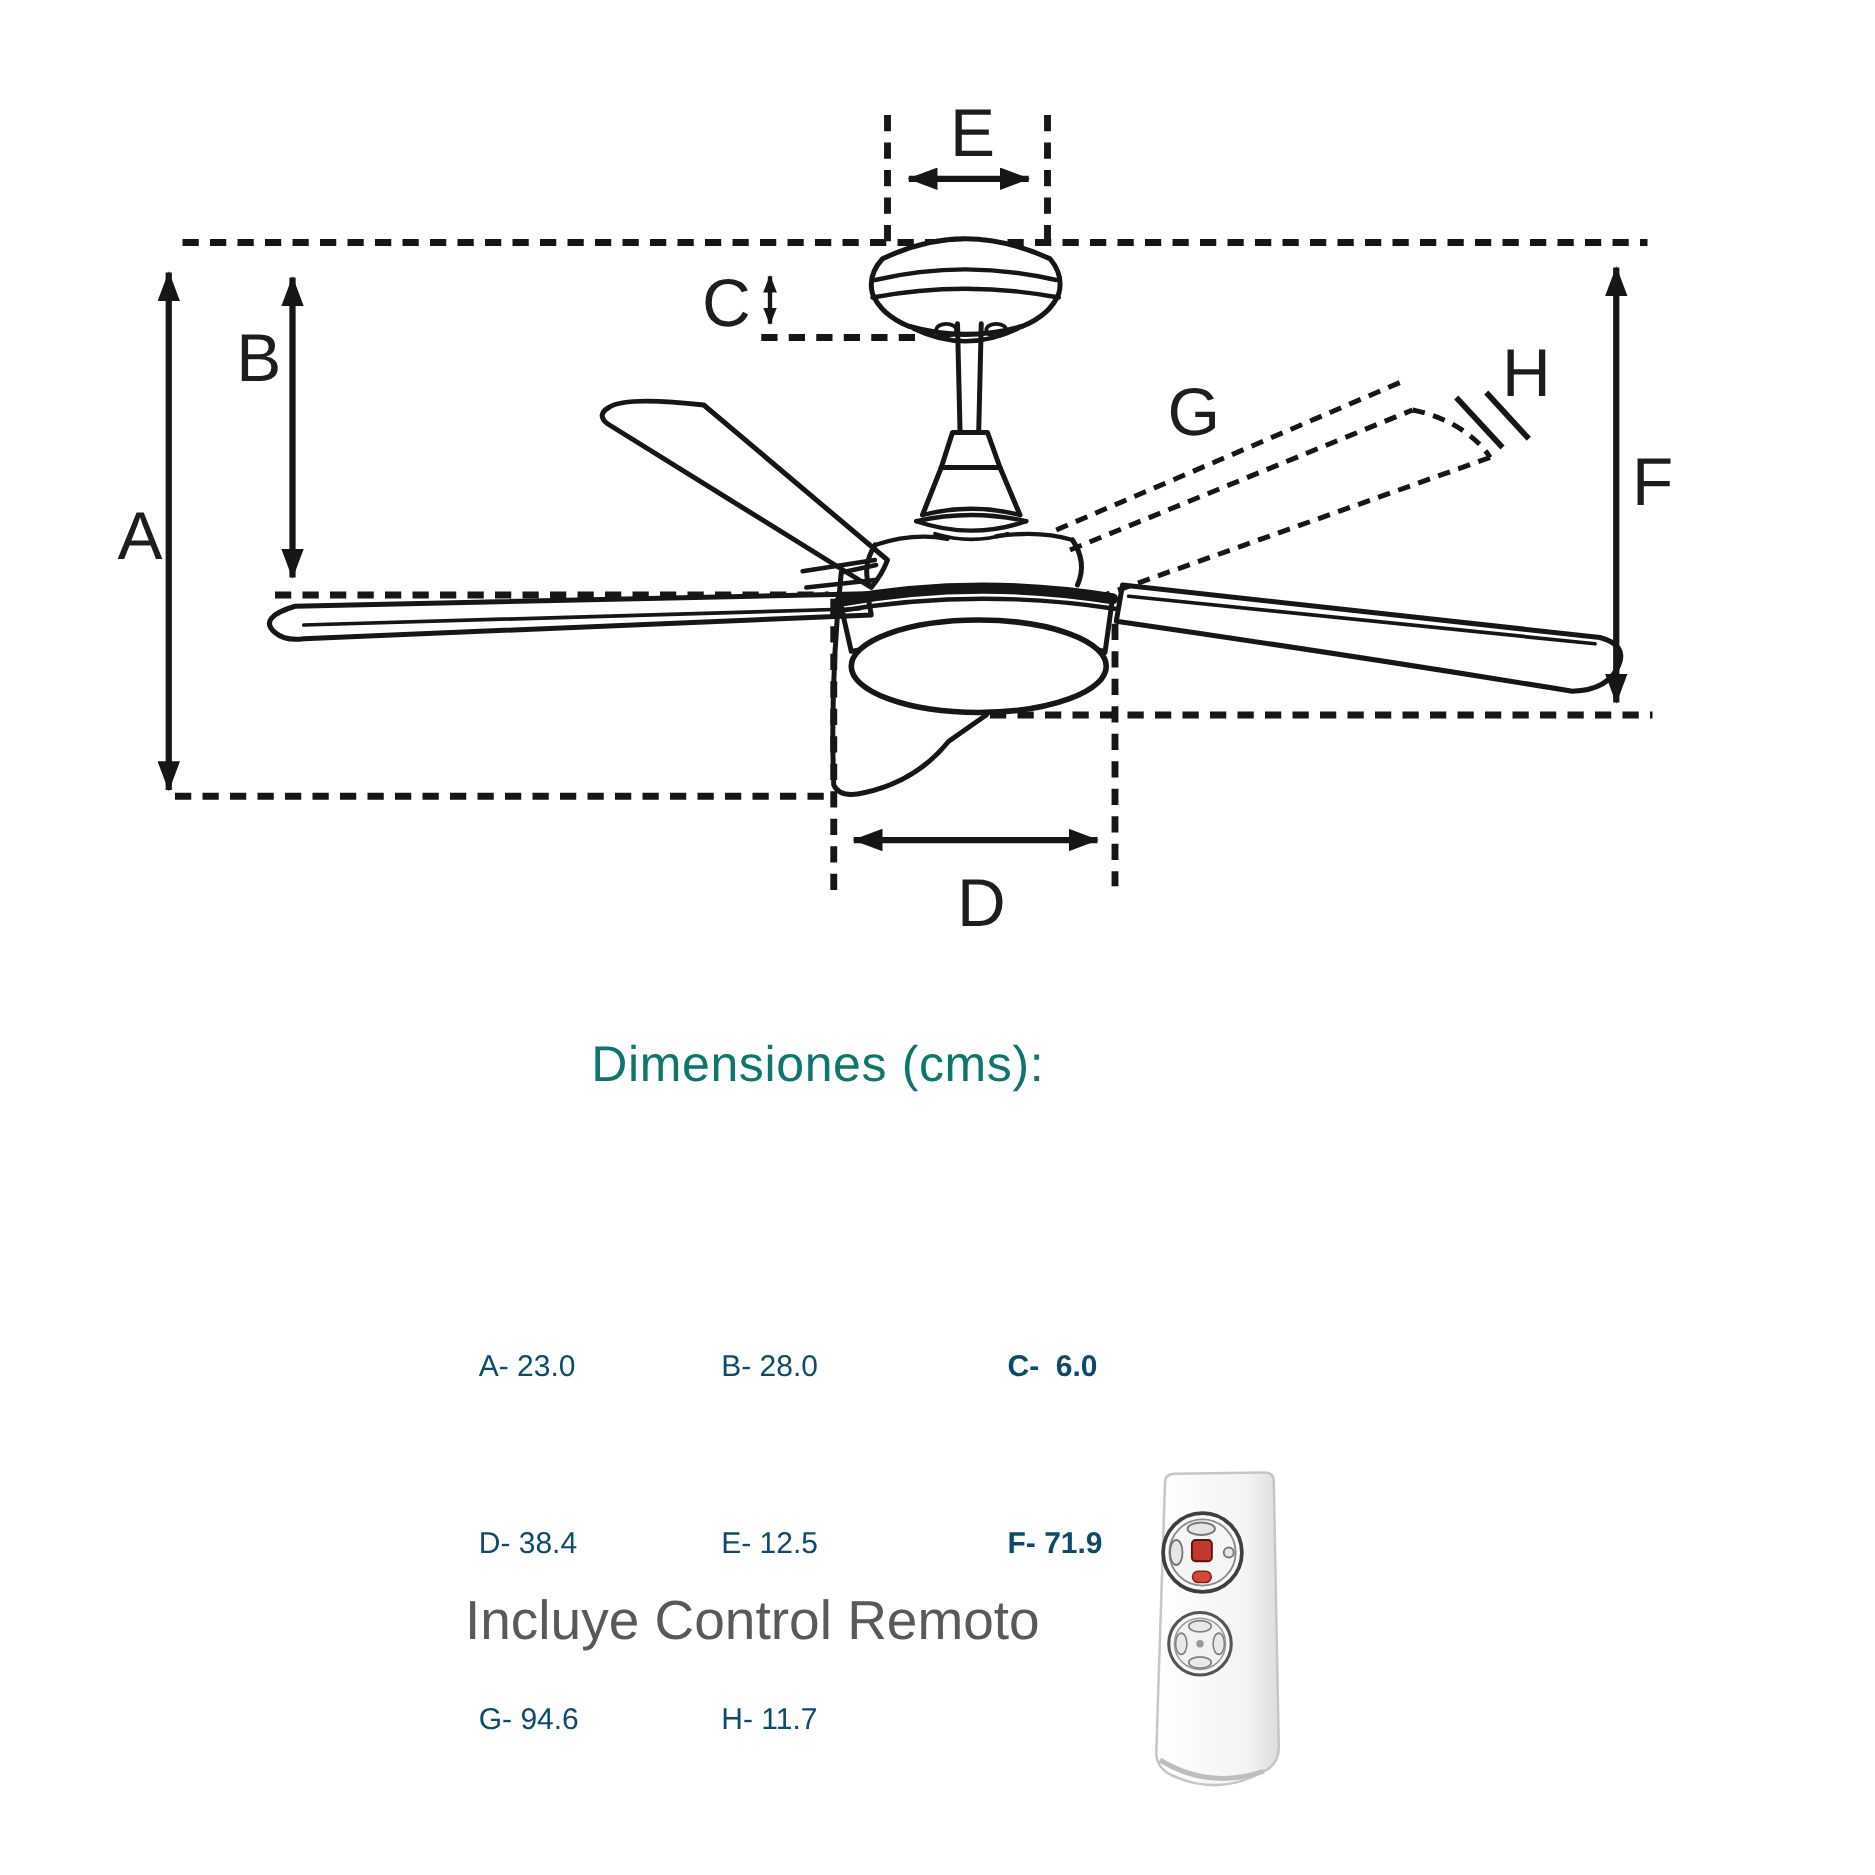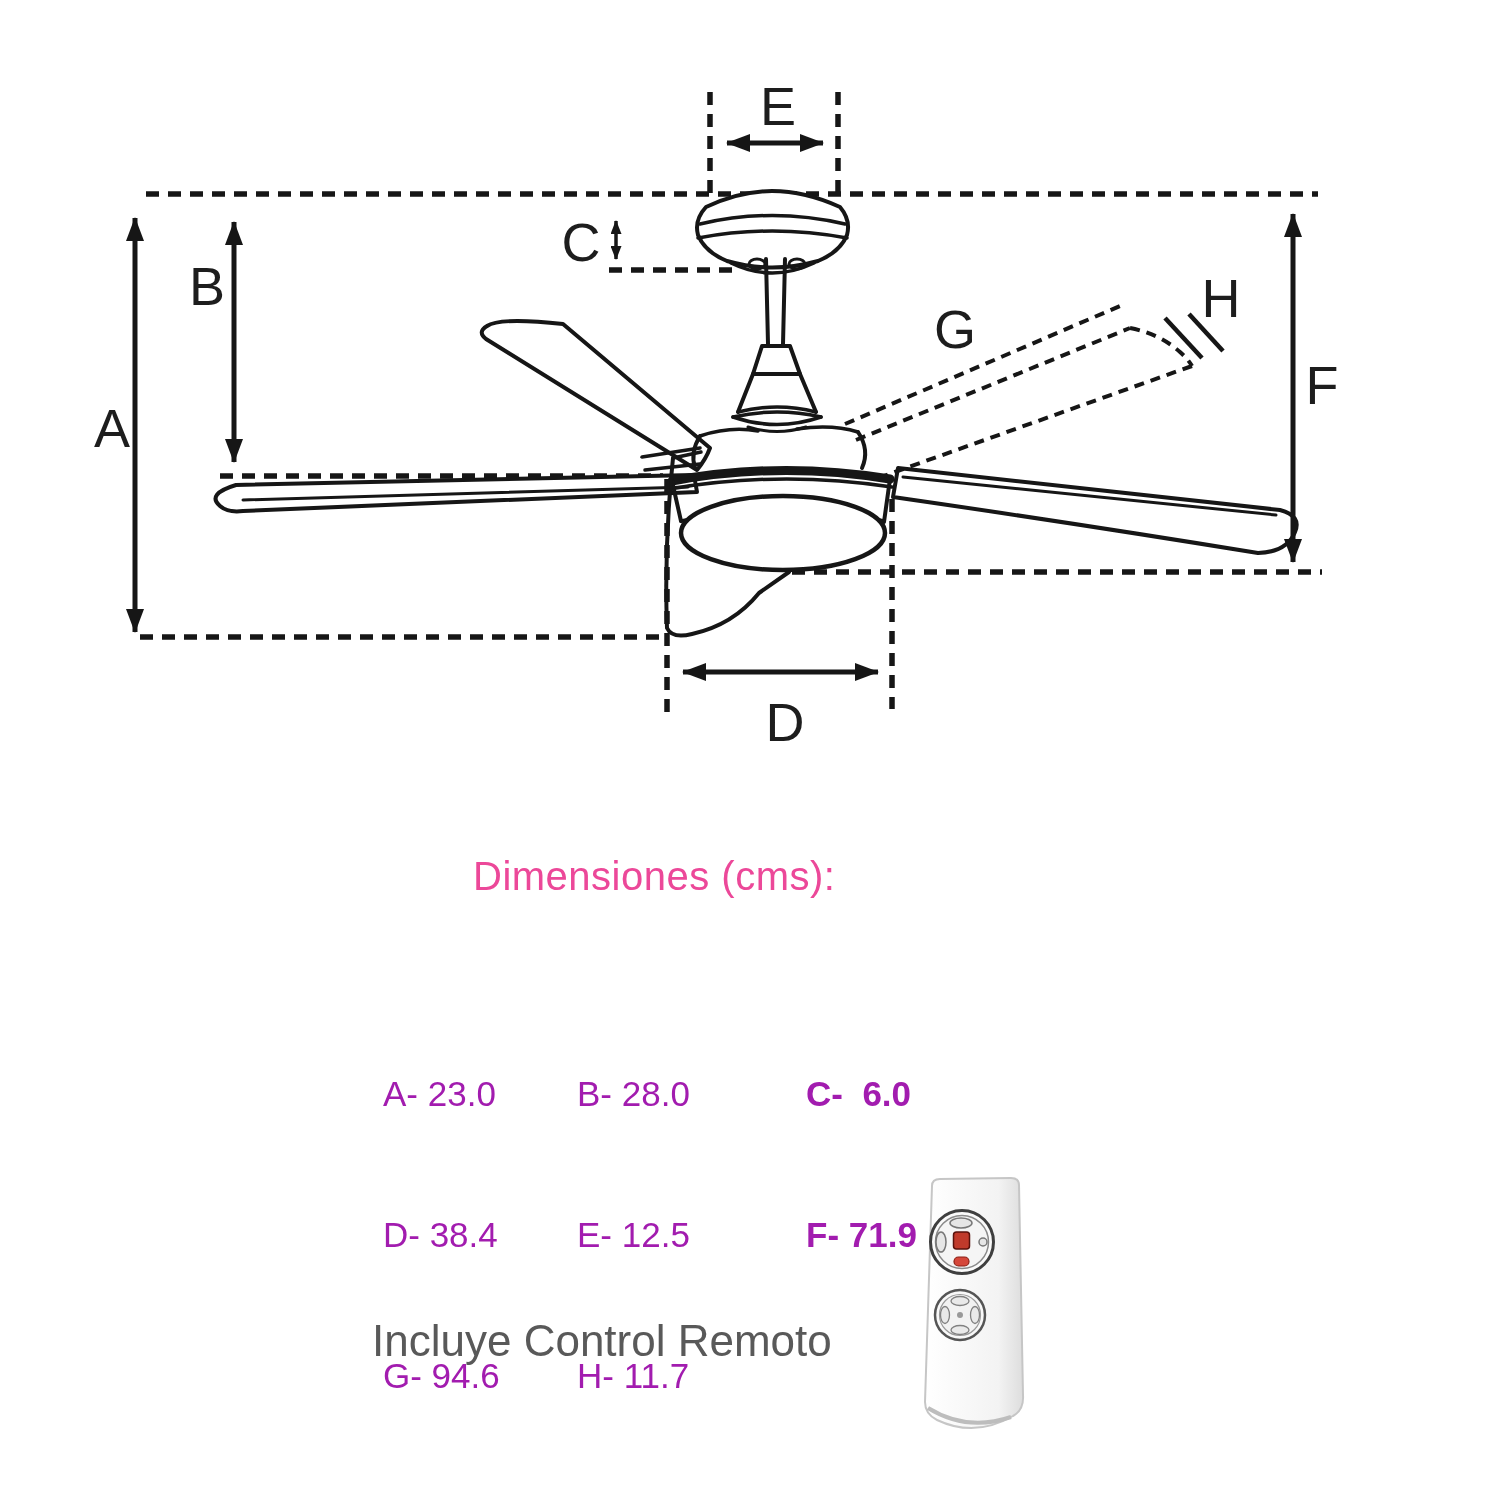--- a/index.html
+++ b/index.html
@@ -1,23 +1,23 @@
 <!DOCTYPE html>
 <html><head>
 <meta charset="utf-8">
 <style>
   html,body{margin:0;padding:0;background:#ffffff;}
   .page{position:relative;width:1500px;height:1500px;background:#ffffff;overflow:hidden;
         font-family:"Liberation Sans",sans-serif;color:#161616;}
   .abs{position:absolute;}
-  .dim-title{left:473px;top:854px;font-size:40px;color:#ec4899;letter-spacing:0.5px;}
-  .dim-col{font-size:35px;line-height:47px;top:976px;color:#a21caf;white-space:pre;}
+  .dim-title{left:473px;top:830px;font-size:40px;color:#0f766e;letter-spacing:0.5px;}
+  .dim-col{font-size:24px;line-height:47px;top:976px;color:#0c4a6e;white-space:pre;}
   .dim-col span{display:block;}
   .col1{left:383px;} .col2{left:577px;} .col3{left:806px;font-weight:bold;}
-  .remote-note{left:372px;top:1272px;font-size:44px;color:#595959;margin-top:44px;}
+  .remote-note{left:372px;top:1272px;font-size:44px;color:#595959;}
   svg text{font-family:"Liberation Sans",sans-serif;}
 </style>
 </head>
 <body>
 
 <div class="page">
 
   <svg class="abs" style="left:0;top:0" width="1500" height="840" viewBox="0 0 1500 840">
     <defs>
       <marker id="ah" markerUnits="userSpaceOnUse" markerWidth="24" markerHeight="18" refX="23" refY="9" orient="auto-start-reverse">

